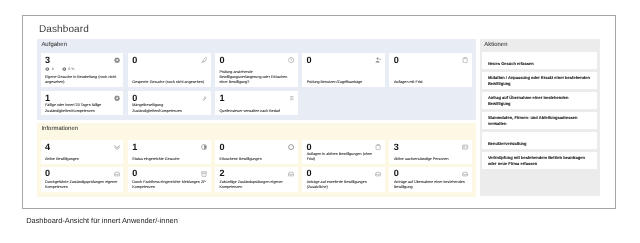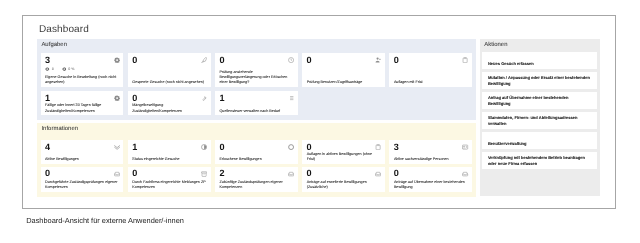--- a/index.html
+++ b/index.html
@@ -261,14 +261,14 @@
           <div class="act">Neues Gesuch erfassen</div>
           <div class="act">Mutation / Anpassung oder Ersatz einer bestehenden Bewilligung</div>
           <div class="act">Antrag auf Übernahme einer bestehenden Bewilligung</div>
           <div class="act">Stammdaten, Firmen- und Abteilungsadressen verwalten</div>
           <div class="act">Benutzerverwaltung</div>
           <div class="act">Verknüpfung mit bestehendem Betrieb beantragen oder neue Firma erfassen</div>
         </div>
     </div>
   </div>
 
-  <div class="caption">Dashboard-Ansicht für externe Anwender/-innen</div>
+  <div class="caption">Dashboard-Ansicht für innert Anwender/-innen</div>
 </div>
 
 </body></html>

